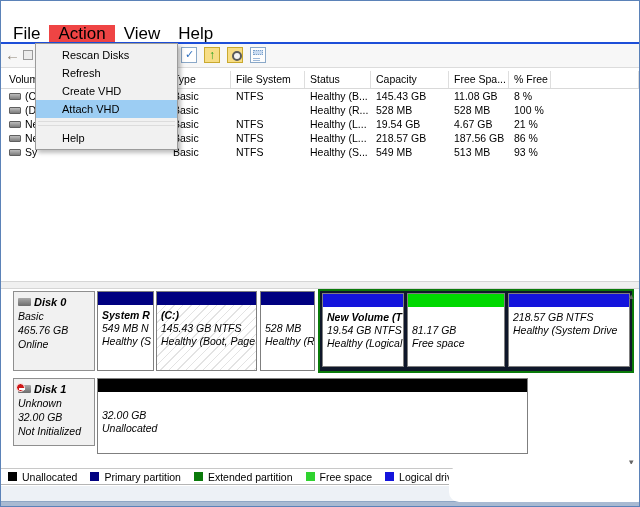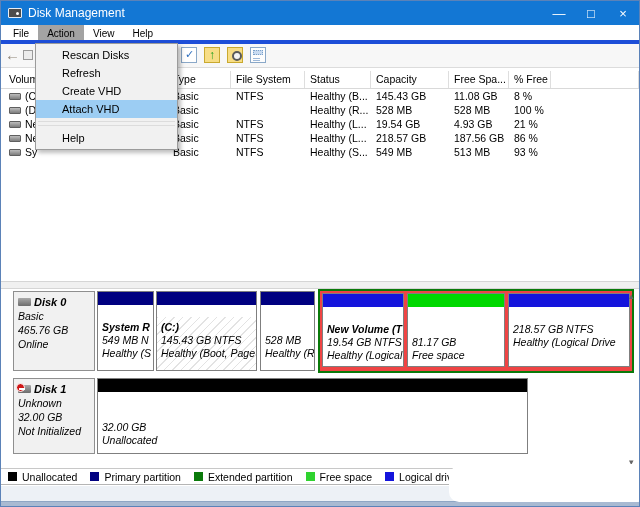--- a/index.html
+++ b/index.html
@@ -6,23 +6,23 @@
   *{box-sizing:border-box;font-family:"Liberation Sans","DejaVu Sans",sans-serif;}
   .win{position:relative;width:640px;height:507px;background:#ffffff;border:1px solid #5b82b8;overflow:hidden;}
   
   .titlebar{position:absolute;left:0;top:0;width:100%;height:24px;background:#1377d4;display:flex;align-items:center;color:#fff;}
   .title-icon{width:14px;height:10px;border:1px solid #e8eef5;border-radius:1px;margin:0 6px 0 7px;position:relative;background:#4d4d4d;}
   .title-icon::after{content:"";position:absolute;right:2px;top:3px;width:3px;height:3px;border-radius:50%;background:#fff;}
   .title-text{font-size:12px;white-space:nowrap;}
   .controls{margin-left:auto;display:flex;height:100%;}
   .ctrl{width:32px;height:100%;display:flex;align-items:center;justify-content:center;font-size:13px;color:#fff;cursor:default;}
   
-  .menubar{position:absolute;left:0;top:24px;width:100%;height:19px;background:#ffffff;border-bottom:4px solid #1d4ed8;display:flex;align-items:stretch;font-size:10px;padding-left:3px;}
+  .menubar{position:absolute;left:0;top:24px;width:100%;height:19px;background:#ffffff;border-bottom:2px solid #1d4ed8;display:flex;align-items:stretch;font-size:17px;padding-left:3px;}
   .menubar .mitem{padding:3px 9px 2px 9px;display:flex;align-items:center;}
-  .menubar .mitem.active{background:#a3a3a3;}
+  .menubar .mitem.active{background:#ef4444;}
   
   .toolbar{position:absolute;left:0;top:43px;width:100%;height:24px;background:#f7f7f7;border-bottom:1px solid #dcdcdc;}
   .back-arrow{position:absolute;left:4px;top:2px;font-size:15px;font-weight:bold;color:#8f8577;}
   .tool-part{position:absolute;left:22px;top:6px;width:10px;height:10px;border:1px solid #9a9a9a;background:#ececec;}
   .ticons{position:absolute;left:180px;top:3px;display:flex;gap:7px;}
   .ticon{width:16px;height:16px;position:relative;}
   .ic-doc{background:#fff;border:1px solid #8aa8c8;}
   .ic-doc::after{content:"✓";position:absolute;left:3px;top:0px;font-size:11px;color:#2f6fbd;font-weight:bold;}
   .ic-up{background:#f7dd85;border:1px solid #c9a92f;}
   .ic-up::after{content:"↑";position:absolute;left:4px;top:0px;font-size:12px;color:#1e9e1e;font-weight:bold;}
@@ -56,49 +56,40 @@
   .badge-wrap{position:relative;display:inline-block;width:13px;height:8px;}
   .badge-wrap .drv{position:absolute;left:0;top:0;width:13px;height:8px;background:linear-gradient(#a9a9a9,#6d6d6d);border-radius:1px;}
   .badge-wrap .red{position:absolute;left:-2px;top:-2px;width:9px;height:9px;border-radius:50%;background:#cf1717;border:1px solid #fff;}
   .badge-wrap .red::after{content:"";position:absolute;left:1.5px;top:3.5px;width:6px;height:2px;background:#fff;}
   .pbox{position:absolute;border:1px solid #7f7f7f;background:#fff;overflow:hidden;}
   .pbar{height:13px;width:100%;}
   .bar-primary{background:#000080;}
   .bar-logical{background:#1414dc;}
   .bar-free{background:#00d800;}
   .bar-unalloc{background:#000000;}
-  .ptext{padding:4px 2px 0 4px;font-size:10.5px;line-height:13px;white-space:nowrap;overflow:hidden;margin-top:12px;}
+  .ptext{padding:4px 2px 0 4px;font-size:10.5px;line-height:13px;white-space:nowrap;overflow:hidden;}
   .pname{font-weight:bold;min-height:13px;}
   .hatch{background:repeating-linear-gradient(135deg,#e3e3e3 0 1px,#ffffff 1px 6px);}
-  .extframe{position:absolute;border:2px solid #0a7a0a;background:#ef4444;padding:2px;display:flex;gap:3px;}
+  .extframe{position:absolute;border:2px solid #0a7a0a;background:#0f172a;padding:2px;display:flex;gap:3px;}
   .extframe .pbox{position:relative;flex:0 0 auto;}
   .sb-arrow{position:absolute;left:624px;font-size:9px;color:#666;z-index:5;}
   
   .legendbar{position:absolute;left:0;top:467px;width:100%;height:17px;background:#fff;border-top:1px solid #c8c8c8;border-bottom:1px solid #b5b5b5;display:flex;align-items:center;padding-left:7px;gap:13px;}
   .litem{display:flex;align-items:center;gap:5px;font-size:10.5px;white-space:nowrap;}
   .lsq{width:9px;height:9px;display:inline-block;}
   
   .strip{position:absolute;left:0;top:485px;width:100%;height:17px;background:#edf1f6;}
   .bottomband{position:absolute;left:0;bottom:0;width:100%;height:5px;background:#a9bad2;border-top:1px solid #8fa6c4;}
   .blob{position:absolute;left:448px;top:463px;width:191px;height:38px;background:#ffffff;border-radius:14px 2px 2px 10px;z-index:60;}
 </style>
 </head>
 <body>
 
 <div class="win">
 
-  <div class="titlebar">
-    <span class="title-icon"></span>
-    <span class="title-text">Disk Management</span>
-    <div class="controls">
-      <span class="ctrl">—</span>
-      <span class="ctrl">□</span>
-      <span class="ctrl">×</span>
-    </div>
-  </div>
 
   <div class="menubar">
     <span class="mitem">File</span>
     <span class="mitem active">Action</span>
     <span class="mitem">View</span>
     <span class="mitem">Help</span>
   </div>
 
   <div class="toolbar">
     <span class="back-arrow">←</span>
@@ -151,21 +142,21 @@
     </div>
     <div class="vgrid vrow">
       <span class="c">
           <span class="drive-ico"></span>
           <span>Ne</span>
         </span>
       <span class="c">Basic</span>
       <span class="c">NTFS</span>
       <span class="c">Healthy (L...</span>
       <span class="c">19.54 GB</span>
-      <span class="c">4.93 GB</span>
+      <span class="c">4.67 GB</span>
       <span class="c">21 %</span>
       <span class="c"></span>
     </div>
     <div class="vgrid vrow">
       <span class="c">
           <span class="drive-ico"></span>
           <span>Ne</span>
         </span>
       <span class="c">Basic</span>
       <span class="c">NTFS</span>
@@ -267,26 +258,26 @@
         <div class="ptext">
           <div class="pname"></div>
           <div>81.17 GB</div>
           <div>Free space</div>
         </div>
       </div>
       <div class="pbox" style="width:122px;height:74px;">
         <div class="pbar bar-logical"></div>
         <div class="ptext">
           <div>218.57 GB NTFS</div>
-          <div>Healthy (Logical Drive</div>
-        </div>
-      </div>
-    </div>
-
-    <div class="dlabel" style="top:89px;height:76px;">
+          <div>Healthy (System Drive</div>
+        </div>
+      </div>
+    </div>
+
+    <div class="dlabel" style="top:89px;height:68px;">
       <div class="dname">
           <span class="badge-wrap">
             <span class="drv"></span>
             <span class="red"></span>
           </span>
           <span>Disk 1</span>
         </div>
       <div>Unknown</div>
       <div>32.00 GB</div>
       <div>Not Initialized</div>

